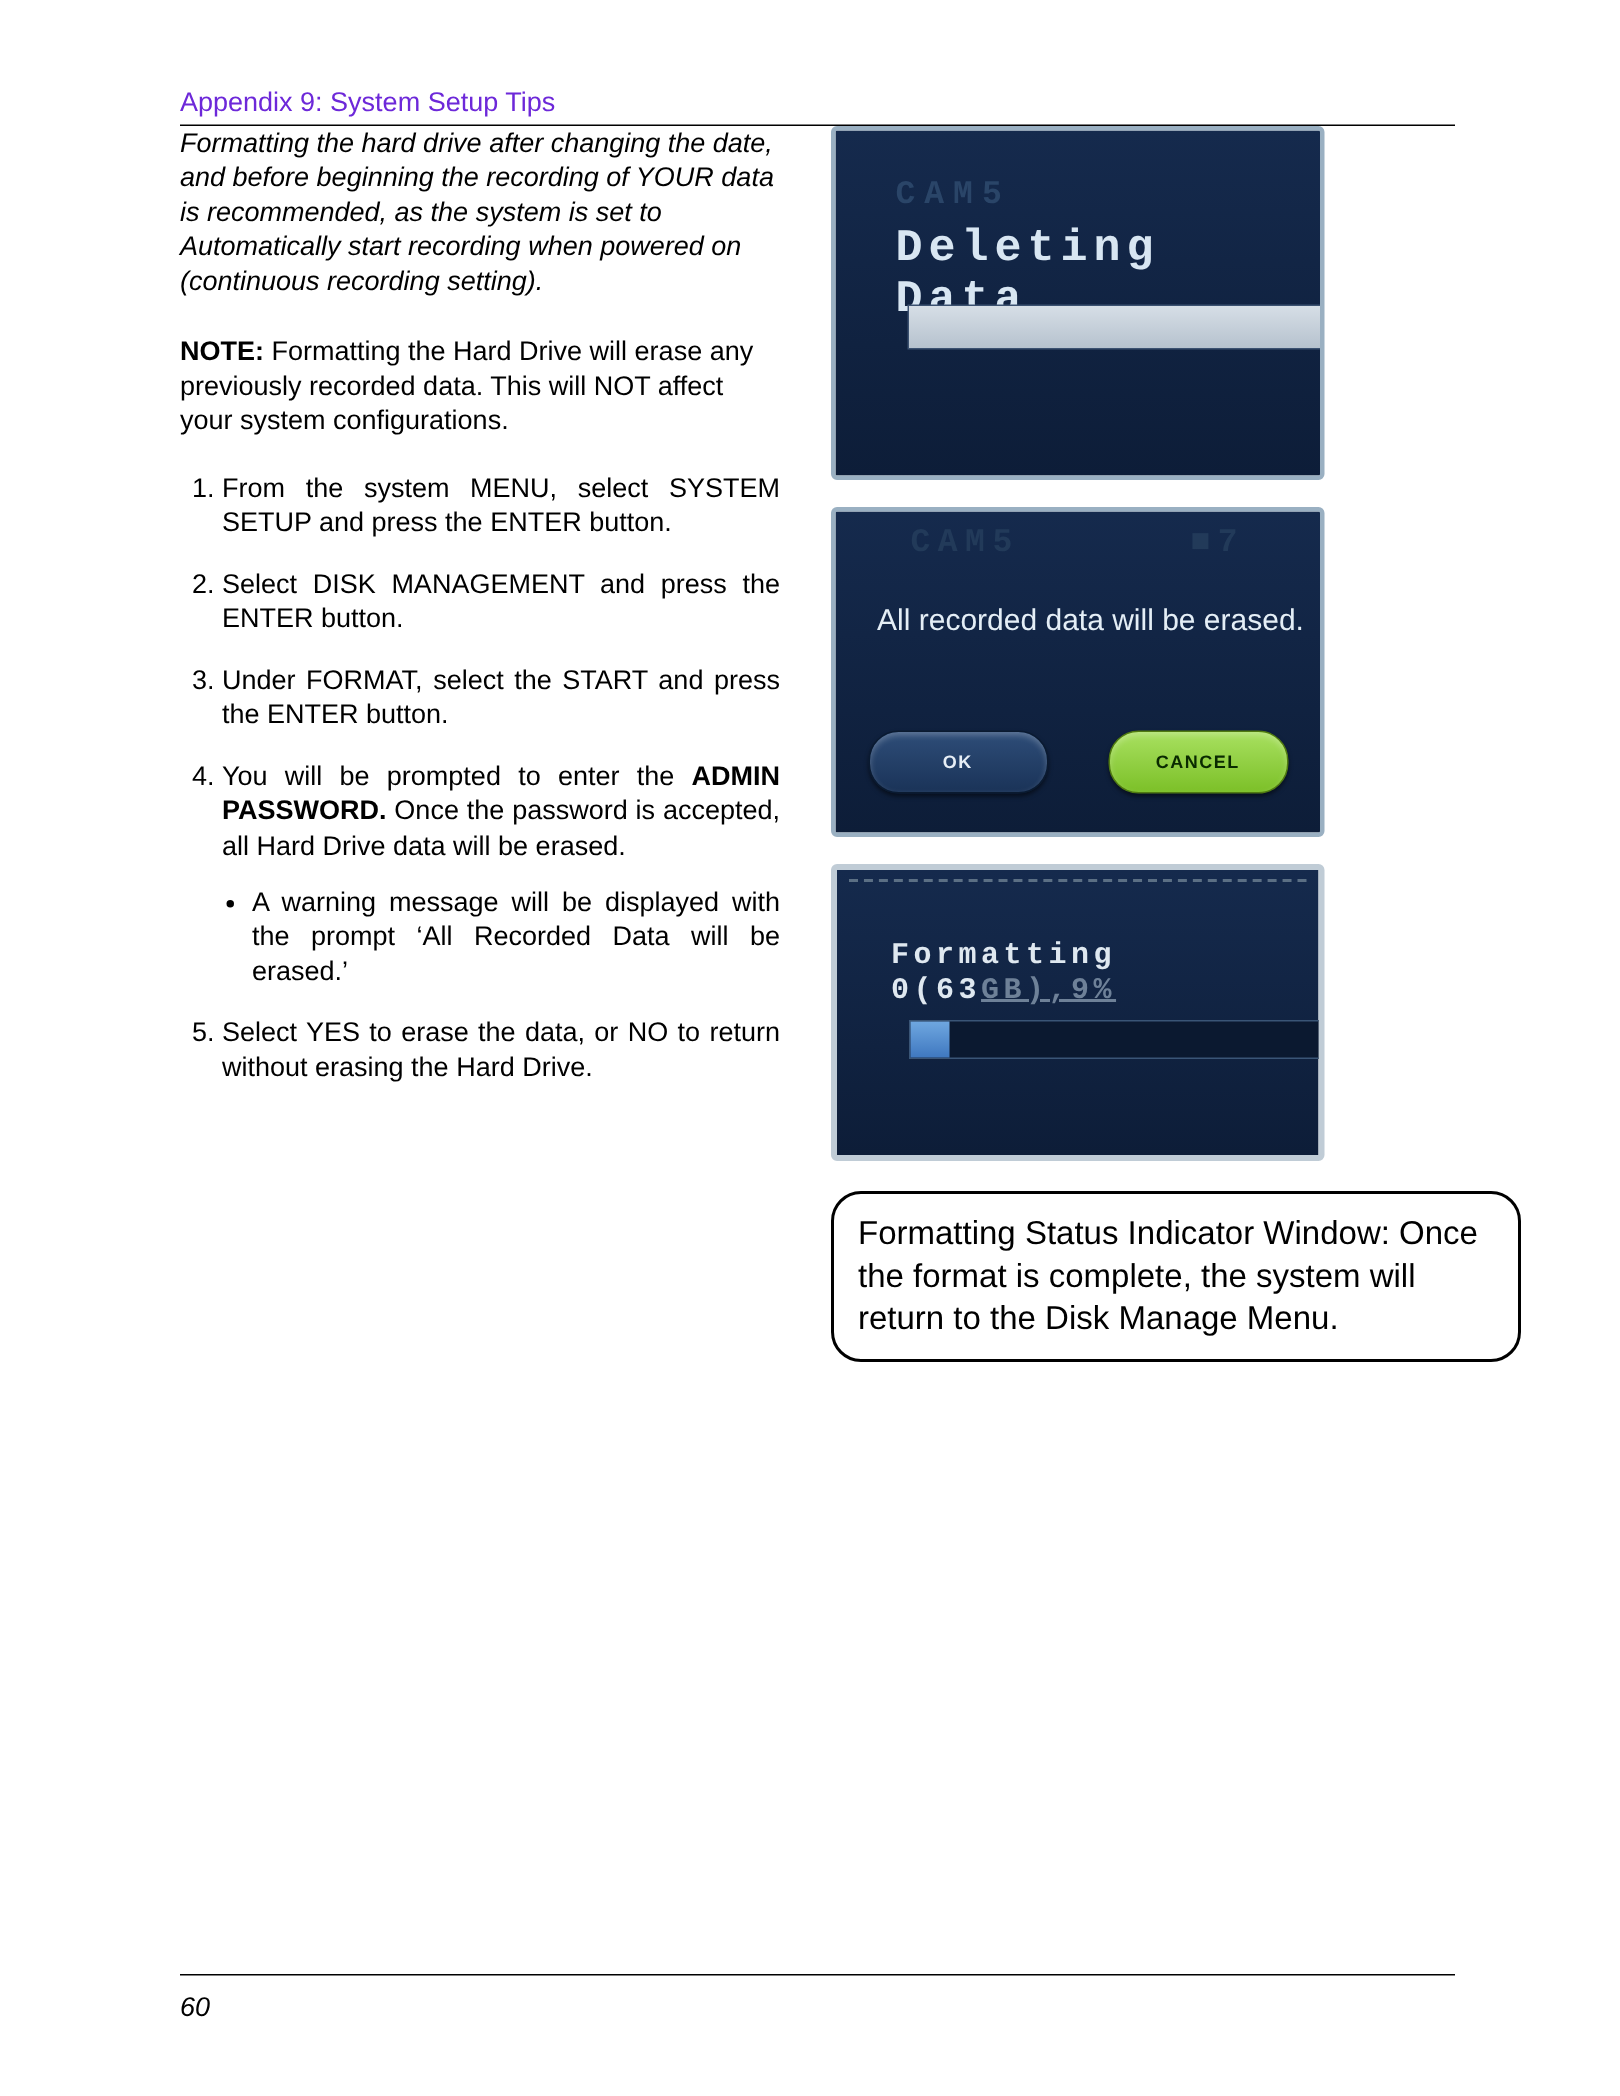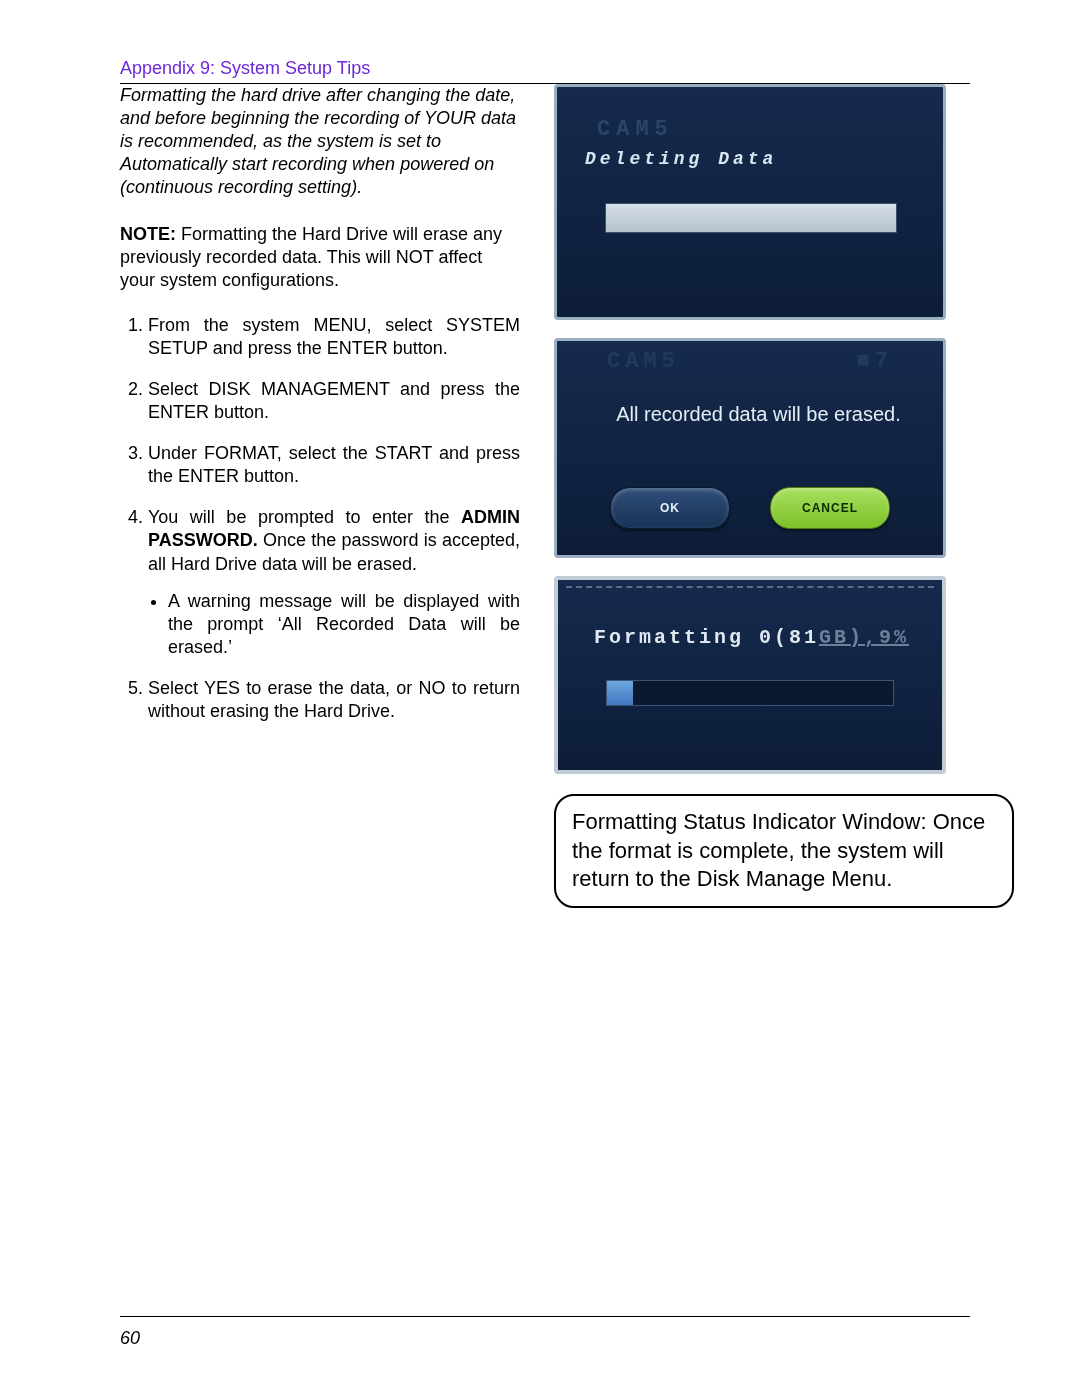--- a/index.html
+++ b/index.html
@@ -64,21 +64,21 @@
     padding-left: 20px;
     margin: 14px 0 0 0;
   }
   ul.bullets > li {
     margin-bottom: 0;
   }
 
   
   .panel {
     box-sizing: border-box;
-    width: 392px;
+    width: 329px;
     border: 3px solid #9ab0c2;
     border-radius: 4px;
     background: linear-gradient(#152a4d, #0d1d38);
     margin-bottom: 18px;
     position: relative;
     overflow: hidden;
   }
   .panel-inner {
     position: relative;
     width: 100%;
@@ -90,27 +90,26 @@
     position: absolute;
     top: 30px; left: 40px;
     color: #2a4568;
     letter-spacing: 6px;
     font-family: "Courier New", monospace;
     font-size: 22px;
     font-weight: bold;
   }
   .panel1 .deleting-label {
     position: absolute;
-    top: 62px; left: 28px;
+    top: 62px; left: 40px;
     color: #d8e6f2;
     letter-spacing: 4px;
     font-family: "Courier New", monospace;
-    font-size: 18px;
-    font-weight: bold;
-    font-style: italic;
+    font-size: 30px;
+    font-weight: bold;
   }
   .panel1 .bar {
     position: absolute;
     top: 116px; left: 48px;
     width: 290px; height: 28px;
     background: linear-gradient(#d6dee6, #b6c2ce);
     border: 1px solid #3b5170;
   }
   
   .panel2 { height: 220px; }
@@ -275,21 +274,21 @@
             <div class="btn btn-ok">OK</div>
             <div class="btn btn-cancel">CANCEL</div>
           </div>
         </div>
       </div>
 
       <div class="panel panel3">
         <div class="panel-inner">
           <div class="line-dots"></div>
           <div class="fmt-label">
-            <span>Formatting 0(81</span><span class="faded">GB),9%</span>
+            <span>Formatting 0(63</span><span class="faded">GB),9%</span>
           </div>
           <div class="prog-shell">
             <div class="prog-fill"></div>
           </div>
         </div>
       </div>
 
       <div class="callout">Formatting Status Indicator Window: Once the format is complete, the system will return to the Disk Manage Menu.</div>
 
     </div>

